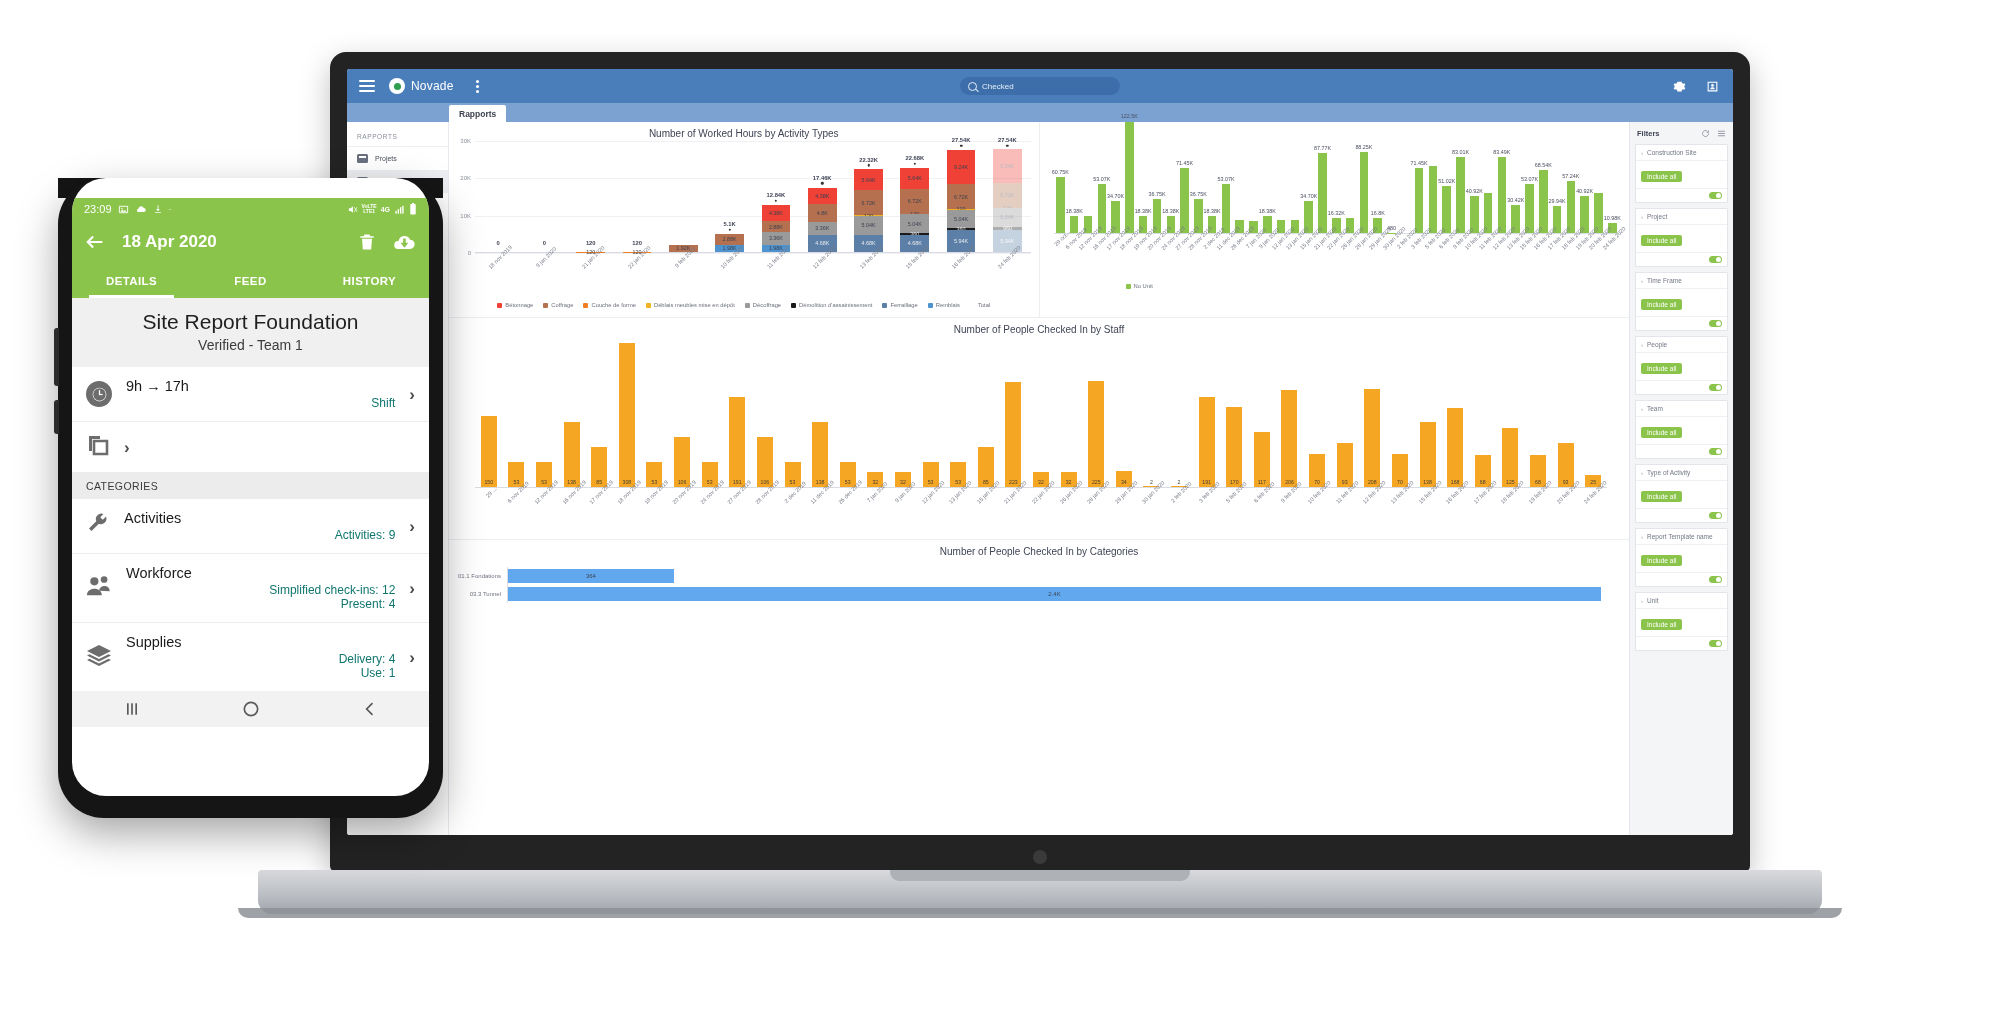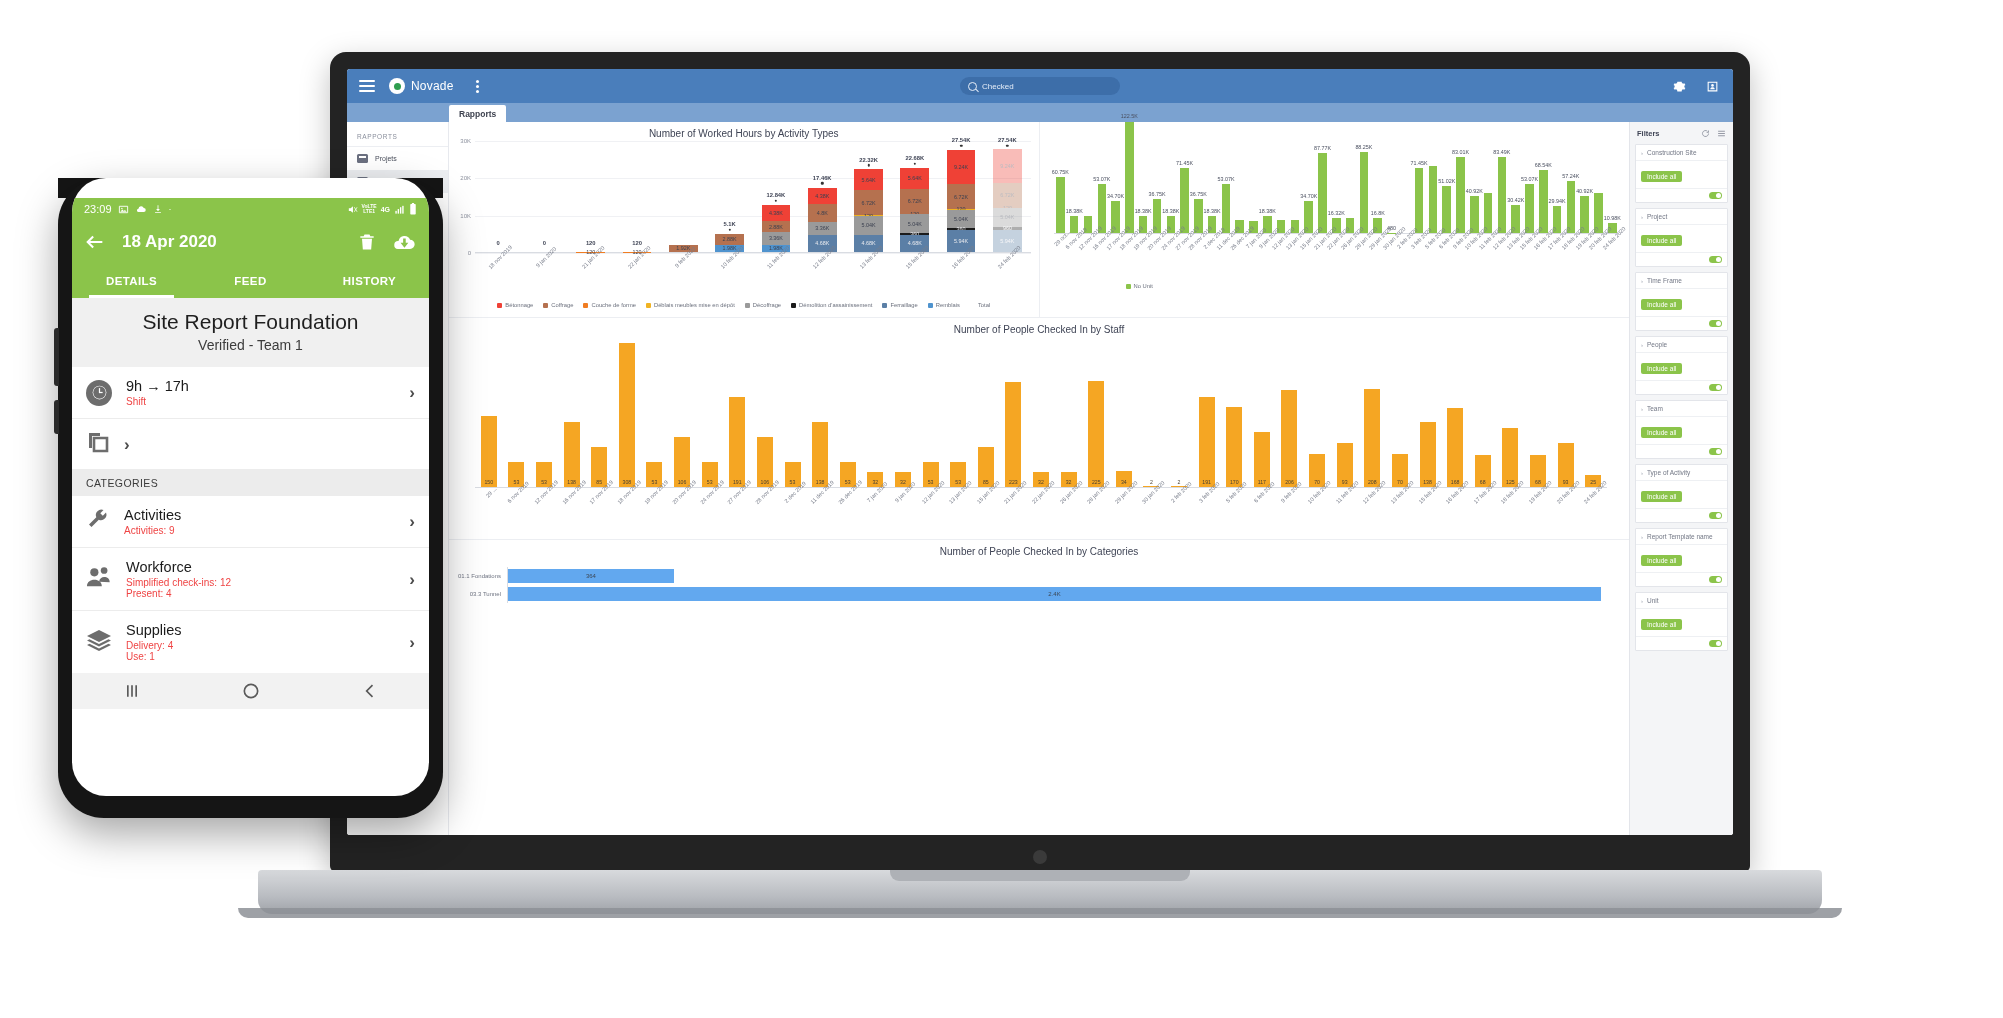--- a/index.html
+++ b/index.html
@@ -150,21 +150,21 @@
             font-size:11.5px; font-weight:700; letter-spacing:.4px; position:relative;}
   .ph-tab.active::after{content:"";position:absolute;left:14%;right:14%;bottom:0;height:3px;background:#fff;}
   .ph-hero { background:#f0f0f0; text-align:center; padding: 12px 8px 14px; }
   .ph-hero h1 { font-size:21px; font-weight:400; color:#1f1f1f; }
   .ph-hero p { font-size:14px; color:#3c3c3c; margin-top:3px;}
   .ph-list { background:#fff; }
   .ph-row { display:flex; align-items:center; gap:14px; padding: 11px 14px;
             border-bottom:1px solid #ececec; }
   .ph-row .txt { flex:1; min-width:0; }
   .ph-row .t1 { font-size:14.5px; color:#1b1b1b; }
-  .ph-row .t2 { font-size:10px; color:#ef4444; margin-top:2px;}
+  .ph-row .t2 { font-size:12px; color:#0f766e; margin-top:2px;text-align:right;}
   .chev { color:#4d4d4d; font-size:17px; font-weight:700; line-height:1;}
   .ph-weather { display:flex; align-items:center; gap:6px; padding: 8px 14px 14px;
                 border-bottom:1px solid #ececec; background:#fff;}
   .ph-weather .wtxt { flex:1; text-align:center; margin-right:36px;}
   .ph-weather .w1 { font-size:15.5px; color:#1b1b1b;}
   .ph-weather .w2 { font-size:12.5px; color:#8a8a8a; margin-top:2px;}
   .ph-sechead { background:#ececec; font-size:10.5px; color:#3b3b3b; padding: 7px 14px;
                 letter-spacing:.4px;}
   .ph-nav { background:#f2f2f2; height: 36px; display:flex; align-items:center;
             justify-content:space-around; color:#5a5a5a; }

